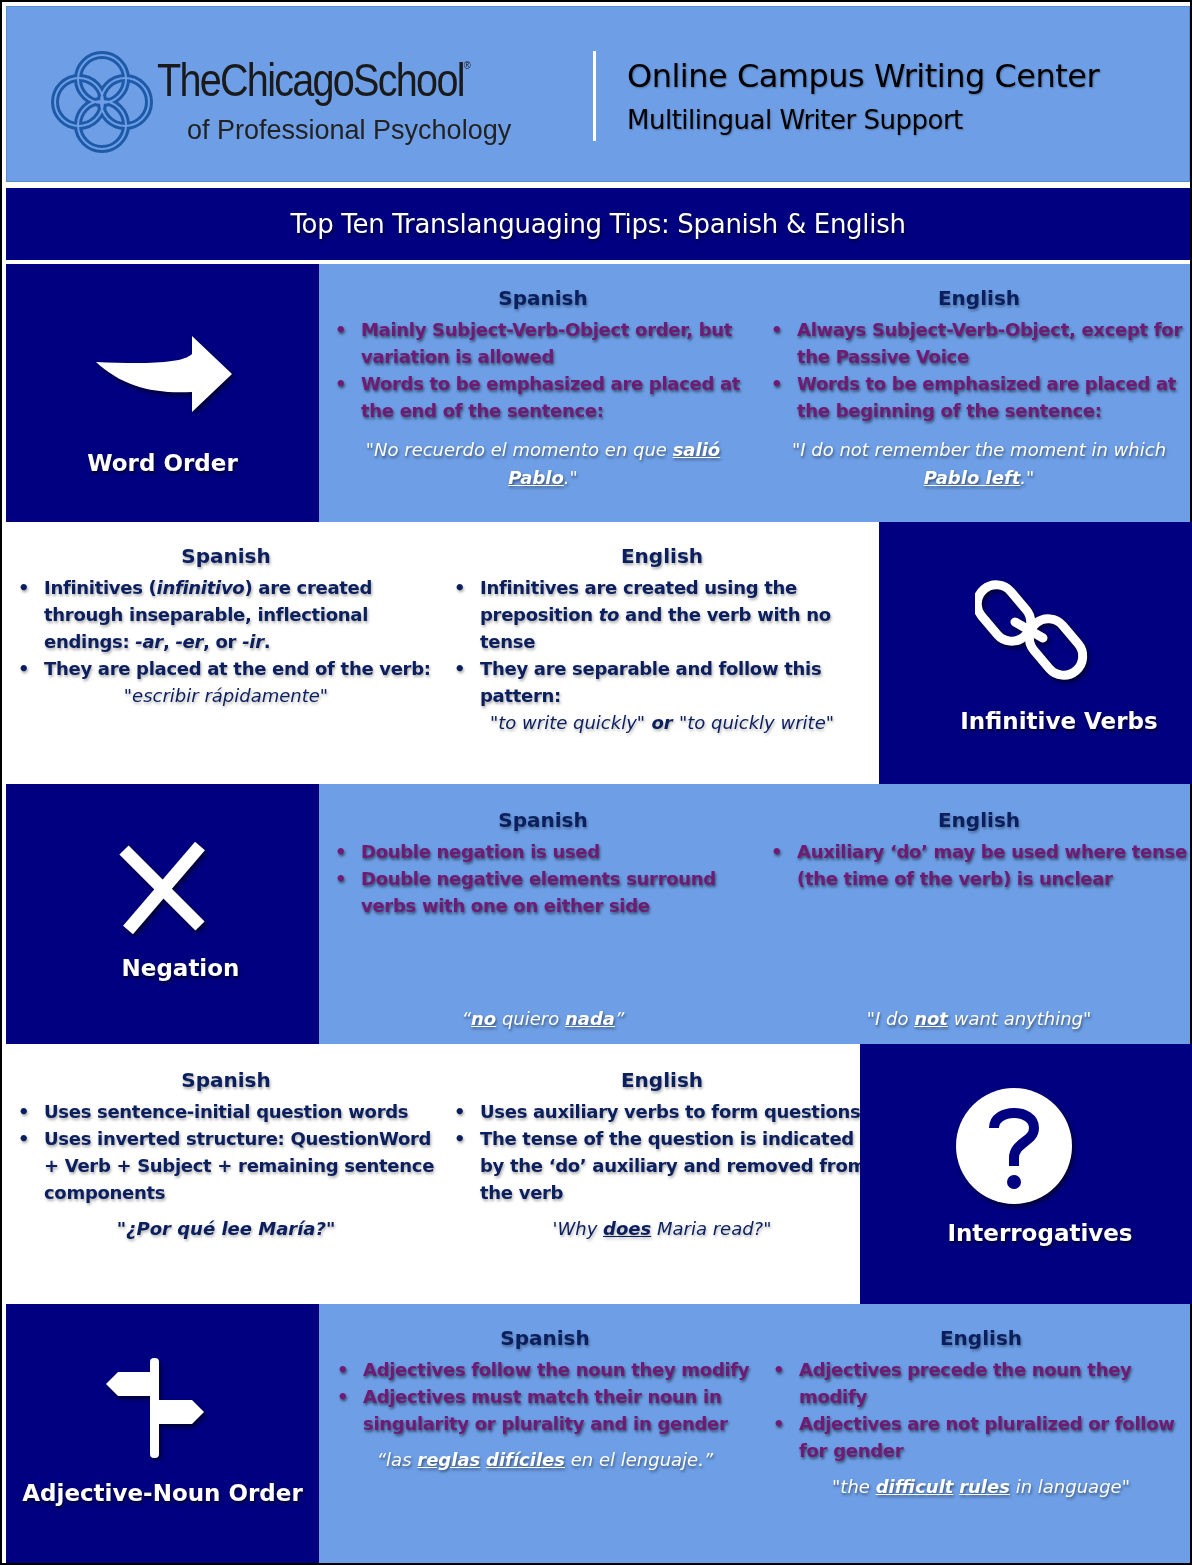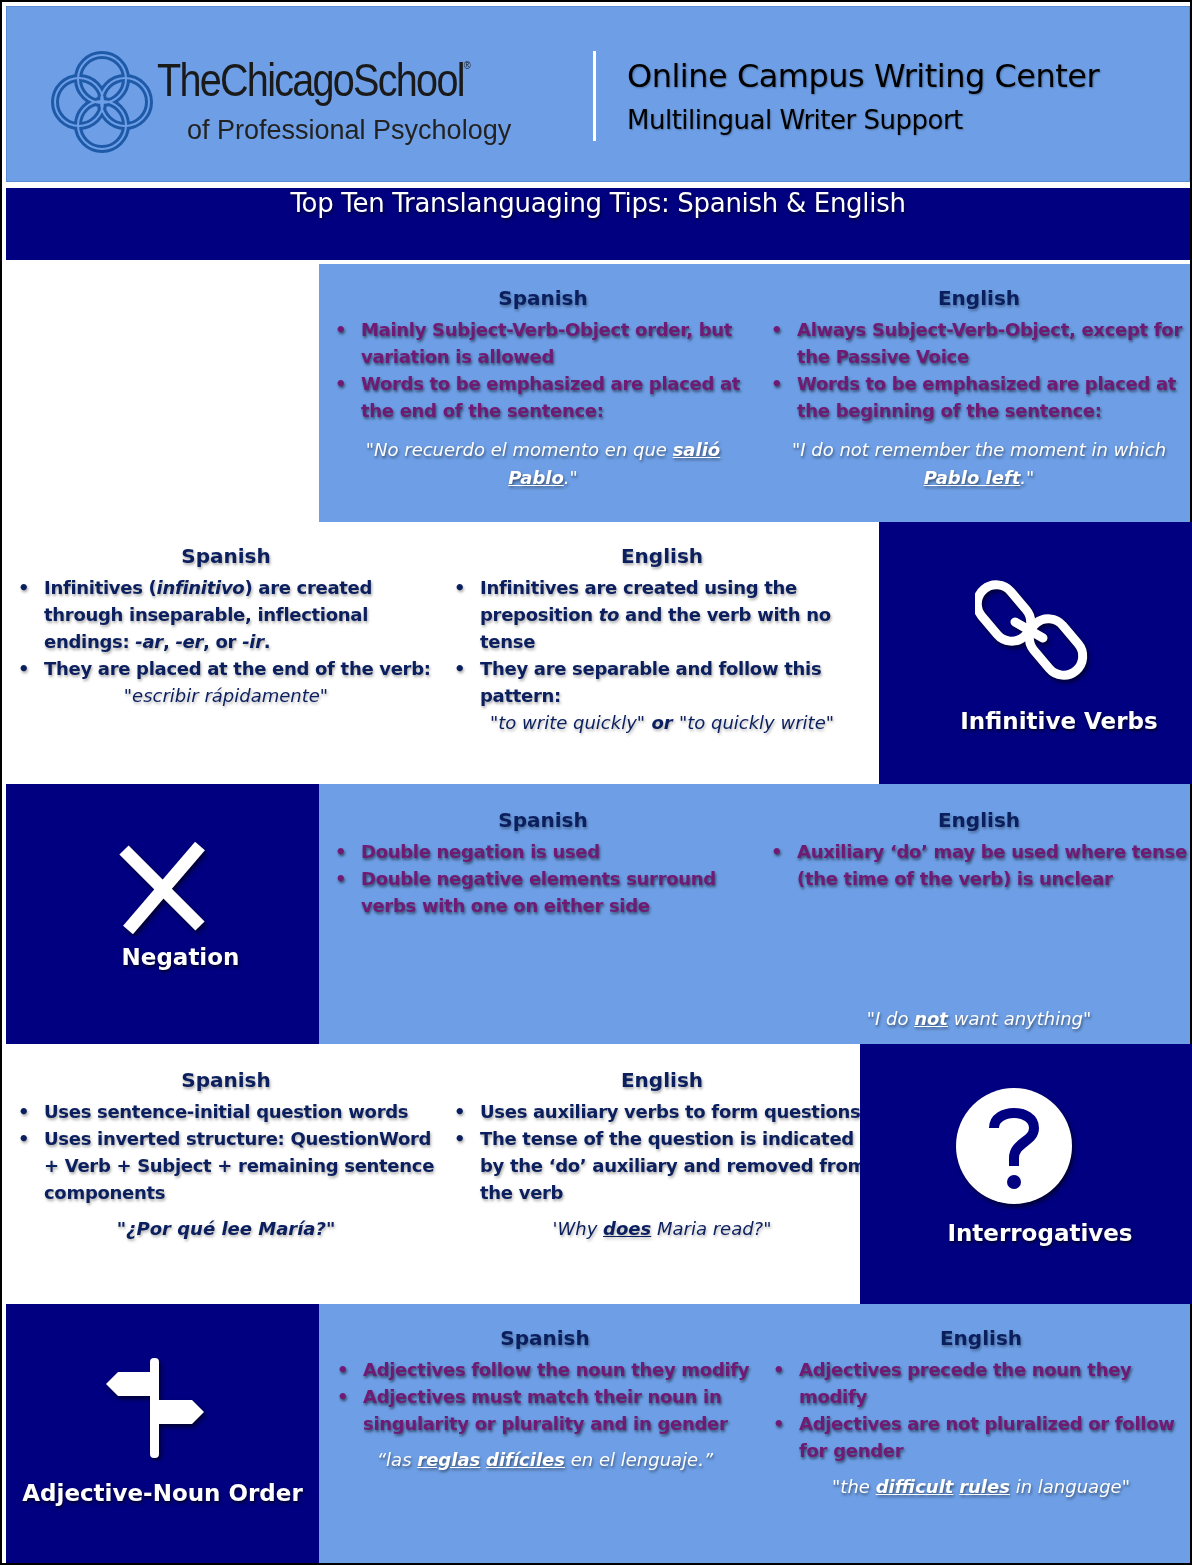--- a/index.html
+++ b/index.html
@@ -11,21 +11,21 @@
   .header { position: absolute; left: 4px; top: 4px; width: 1184px; height: 176px; background: #6e9fe6; border: 1px solid #5a8ad6; }
   .logo { position: absolute; left: 40px; top: 40px; width: 110px; height: 110px; }
   .brand-main { position: absolute; left: 150px; top: 46px; font-family: "Liberation Sans", sans-serif; font-size: 46px; color: #1a1a1a; letter-spacing: -2px; transform: scaleX(0.86); transform-origin: left top; white-space: nowrap; }
   .brand-main sup { font-size: 11px; vertical-align: top; position: relative; top: 6px; letter-spacing: 0; }
   .brand-sub { position: absolute; left: 180px; top: 108px; font-family: "Liberation Sans", sans-serif; font-size: 27px; color: #222; white-space: nowrap; }
   .header-divider { position: absolute; left: 586px; top: 44px; width: 3px; height: 90px; background: #ffffff; }
   .center-title { position: absolute; left: 620px; top: 50px; font-family: "DejaVu Sans", sans-serif; font-size: 32px; color: #000; white-space: nowrap; text-shadow: 1px 1px 2px rgba(0,0,0,0.3); letter-spacing: -0.5px; }
   .center-sub { position: absolute; left: 620px; top: 98px; font-family: "DejaVu Sans", sans-serif; font-size: 26px; color: #000; white-space: nowrap; text-shadow: 1px 1px 2px rgba(0,0,0,0.3); letter-spacing: -0.5px; }
 
   
-  .titlebar { position: absolute; left: 4px; top: 186px; width: 1184px; height: 72px; background: #000080; display: flex; justify-content: center; }
+  .titlebar { position: absolute; left: 4px; top: 186px; width: 1184px; height: 72px; background: #000080; display: flex; align-items: center; justify-content: center; }
   .titlebar span { color: #fff; font-size: 26px; letter-spacing: -0.3px; text-shadow: 1px 2px 3px rgba(0,0,0,0.6); }
 
   
   .row { position: absolute; left: 4px; width: 1184px; }
   .tile { position: absolute; top: 0; height: 100%; background: #000080; color: #fff; }
   .tile-label { position: absolute; left: 0; right: 0; text-align: center; font-weight: bold; font-size: 23px; color: #fff; text-shadow: 1px 2px 3px rgba(0,0,0,0.7); white-space: nowrap; }
   .tile-icon { position: absolute; }
   .content { position: absolute; top: 0; height: 100%; }
   .content.blue { background: #6e9fe6; }
   .content.white { background: #ffffff; }
@@ -68,20 +68,26 @@
     <div class="header-divider"></div>
     <div class="center-title">Online Campus Writing Center</div>
     <div class="center-sub">Multilingual Writer Support</div>
   </div>
 
   <div class="titlebar">
     <span>Top Ten Translanguaging Tips: Spanish &amp; English</span>
   </div>
 
   <div class="row" style="top:262px;height:258px;">
+    <div class="tile" style="left:0;width:313px;">
+      <svg class="tile-icon" style="left:86px;top:70px;" width="145" height="80" viewBox="0 0 145 80">
+        <path d="M4 28 C50 30 90 30 100 20 L100 2 L140 40 L100 78 L100 58 C60 60 30 52 4 28 Z" fill="#ffffff" style="filter:drop-shadow(2px 3px 2px rgba(0,0,0,0.6));"></path>
+      </svg>
+      <div class="tile-label" style="top:186px;">Word Order</div>
+    </div>
     <div class="content blue" style="left:313px;width:871px;">
       <div class="col" style="left:14px;top:22px;width:420px;">
         <div class="col-head">Spanish</div>
         <ul>
           <li>Mainly Subject-Verb-Object order, but variation is allowed</li>
           <li>Words to be emphasized are placed at the end of the sentence:</li>
         </ul>
         <div class="example" style="margin-top:12px;line-height:28px;padding:0 20px;"><span>"No recuerdo el momento en que </span><span class="u">salió</span><span> </span><span class="u">Pablo</span><span>."</span></div>
       </div>
       <div class="col" style="left:450px;top:22px;width:420px;">
@@ -127,29 +133,30 @@
   </div>
 
   <div class="row" style="top:782px;height:260px;">
     <div class="tile" style="left:0;width:313px;">
       <svg class="tile-icon" style="left:110px;top:56px;" width="92" height="96" viewBox="0 0 92 96">
         <g stroke="#ffffff" stroke-width="13" style="filter:drop-shadow(2px 3px 2px rgba(0,0,0,0.6));">
           <line x1="8" y1="10" x2="84" y2="86"></line>
           <line x1="84" y1="6" x2="12" y2="90"></line>
         </g>
       </svg>
-      <div class="tile-label" style="top:160px;padding-left:36px;">Negation</div>
+      <div class="tile-label" style="top:171px;padding-left:36px;">Negation</div>
     </div>
     <div class="content blue" style="left:313px;width:871px;">
       <div class="col" style="left:14px;top:24px;width:420px;height:236px;">
         <div class="col-head">Spanish</div>
         <ul>
           <li>Double negation is used</li>
           <li>Double negative elements surround verbs with one on either side</li>
         </ul>
+        <div class="example" style="position:absolute;left:0;right:0;top:200px;"><span>“</span><span class="u">no</span><span> quiero </span><span class="u">nada</span><span>”</span></div>
       </div>
       <div class="col" style="left:450px;top:24px;width:420px;height:236px;">
         <div class="col-head">English</div>
         <ul>
           <li>Auxiliary ‘do’ may be used where tense (the time of the verb) is unclear</li>
         </ul>
         <div class="example" style="position:absolute;left:0;right:0;top:200px;"><span>"I do </span><span class="u">not</span><span> want anything"</span></div>
       </div>
     </div>
   </div>

